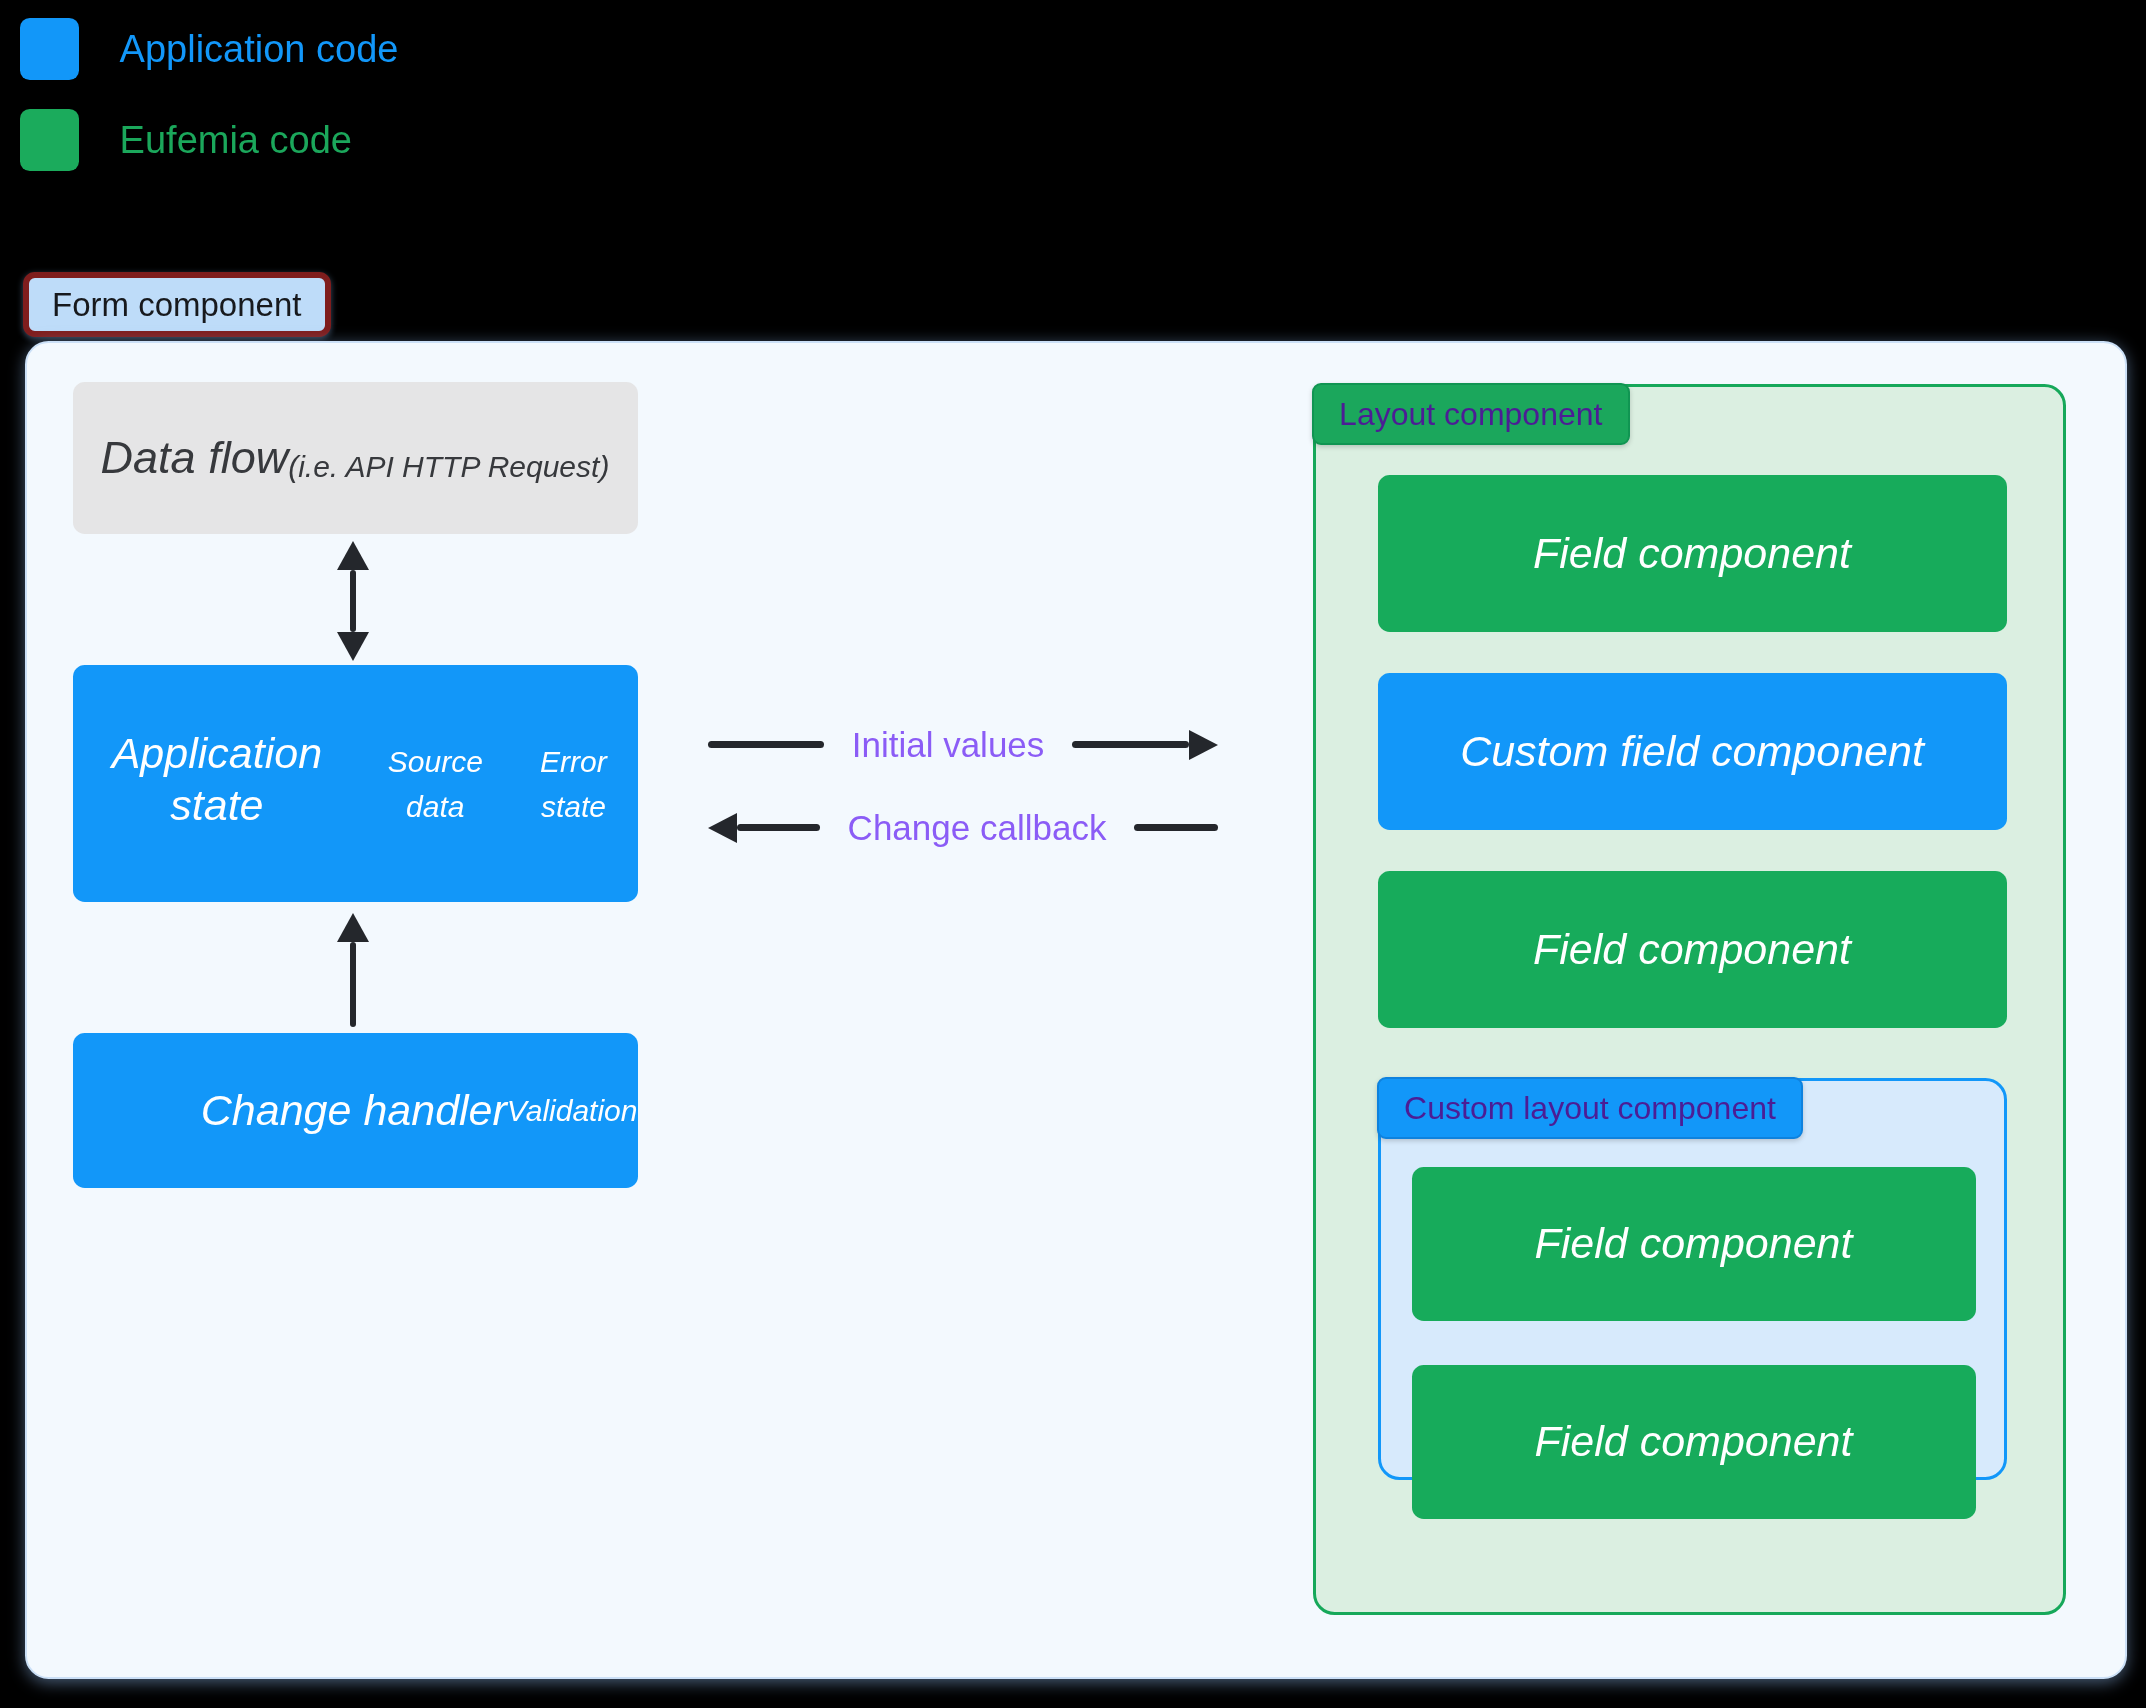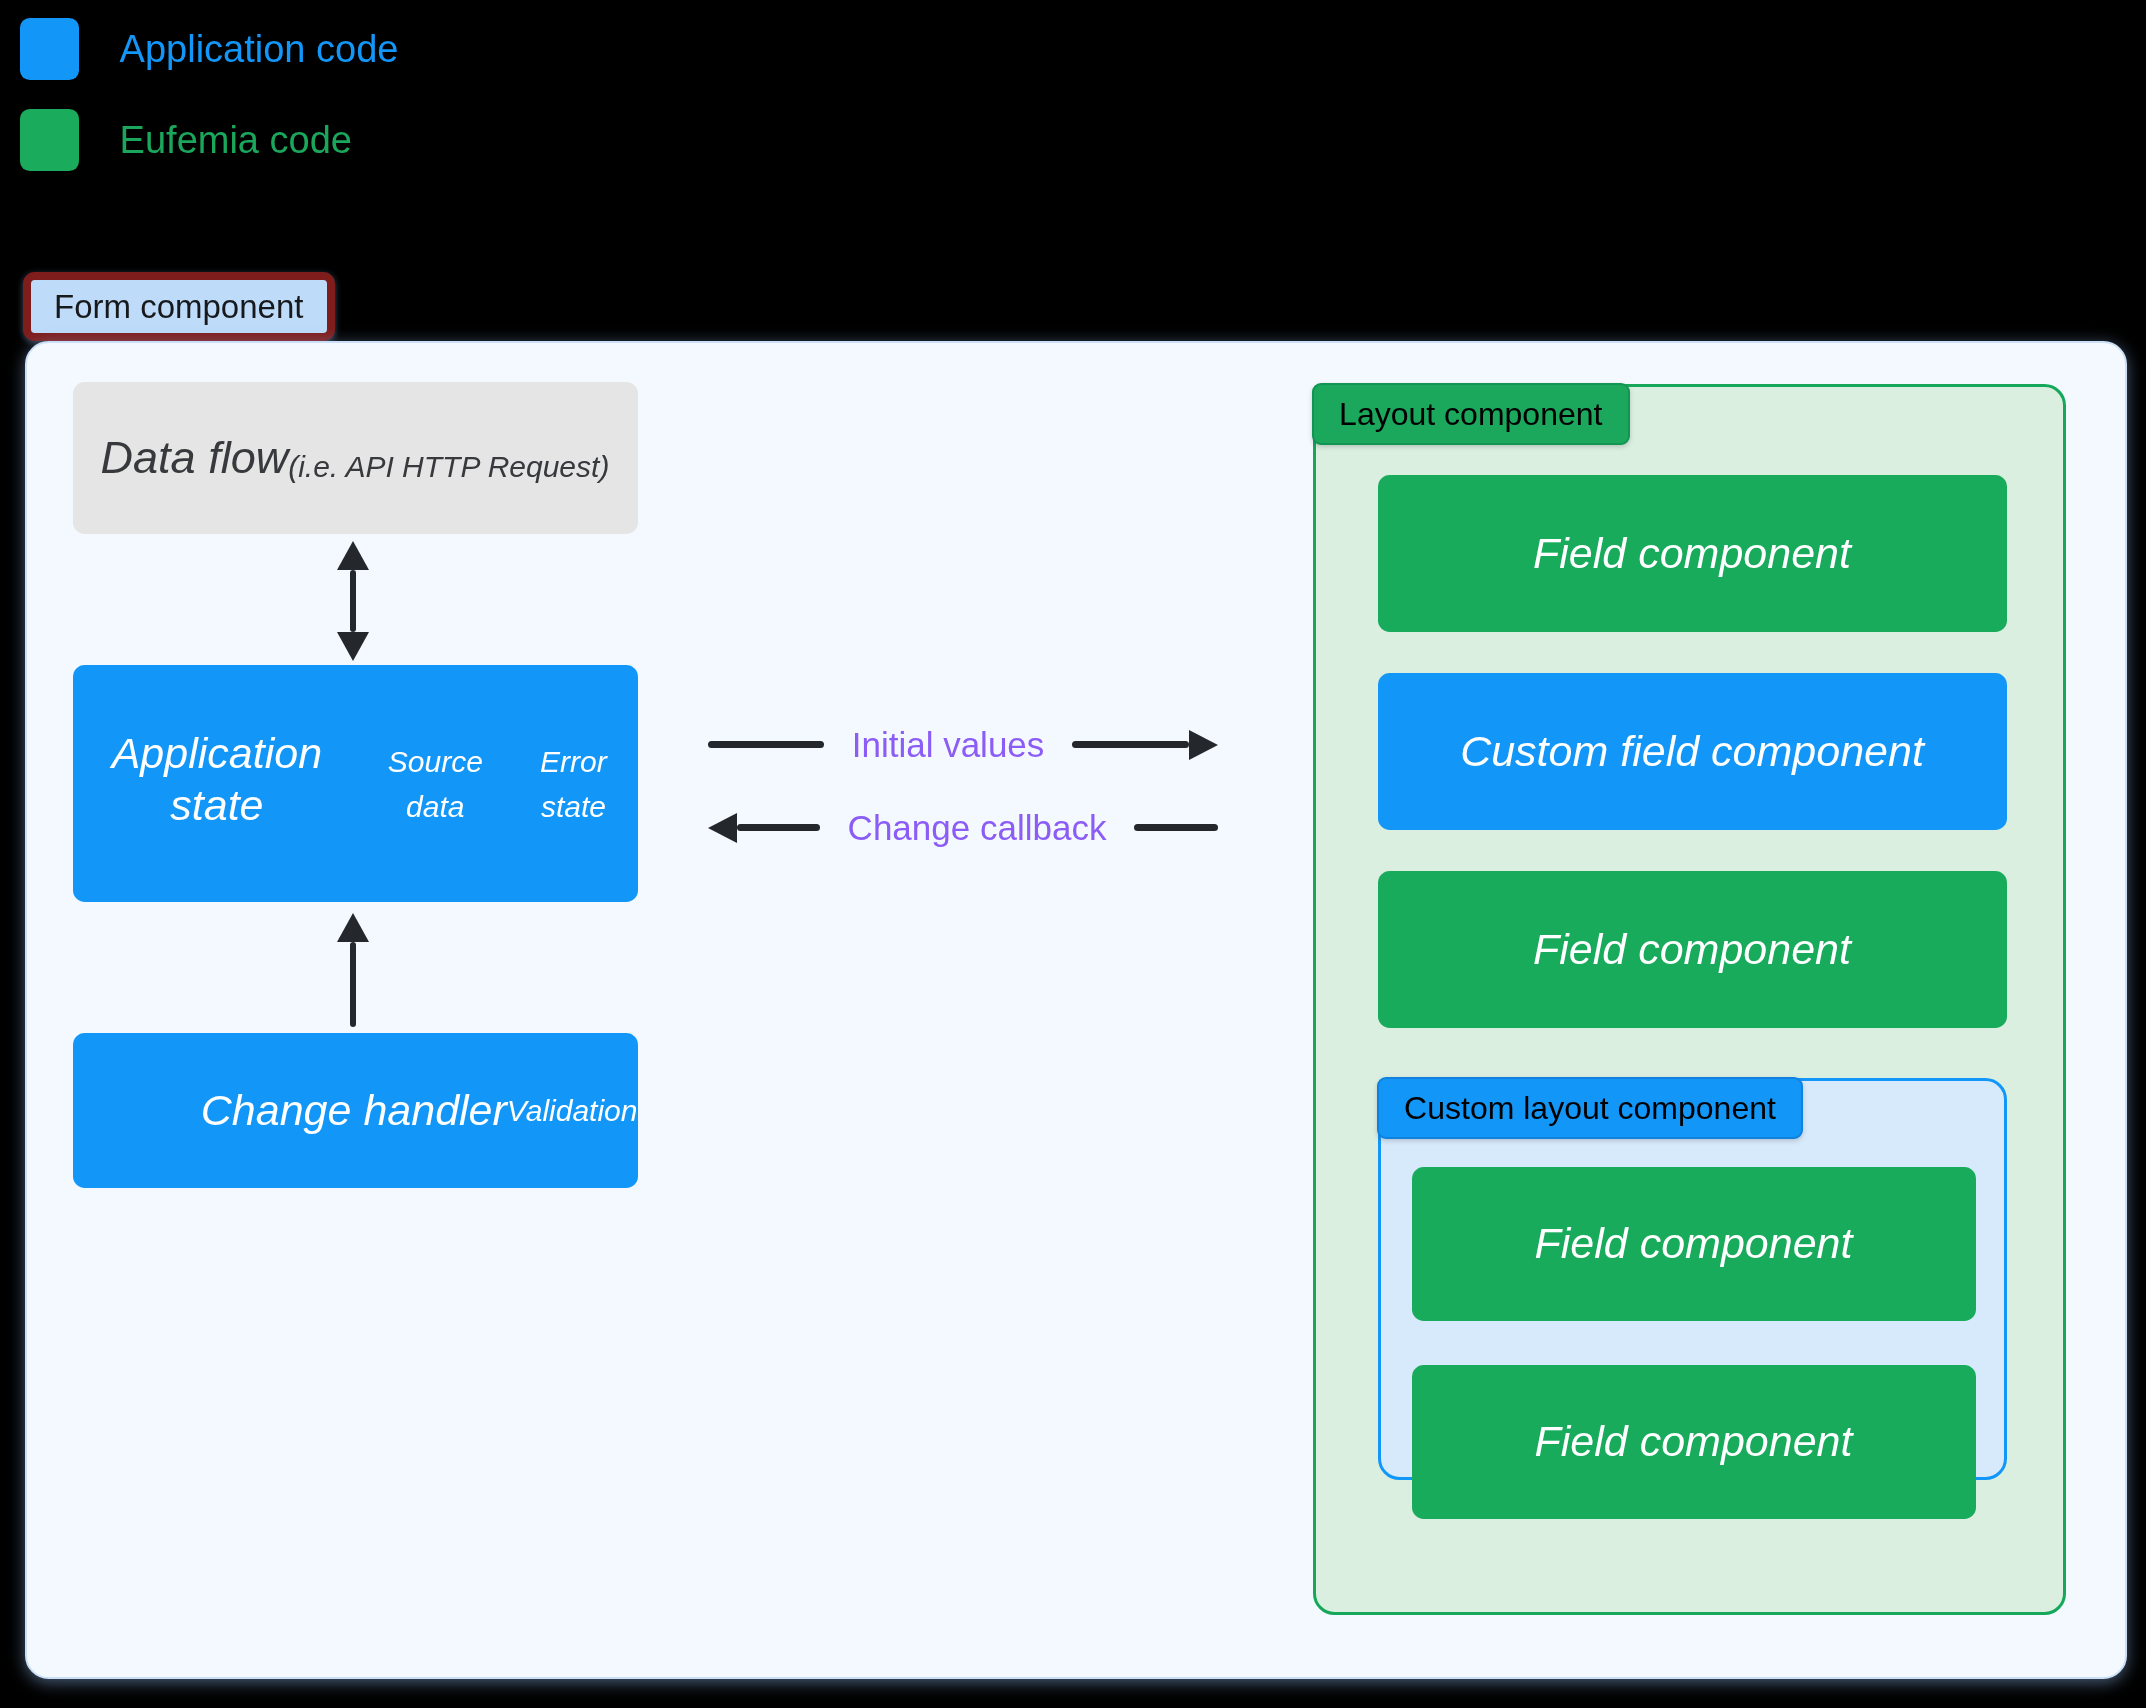--- a/index.html
+++ b/index.html
@@ -15,21 +15,21 @@
   .legend-row + .legend-row{margin-top:29px;}
   .swatch{width:59px;height:62px;border-radius:9.8px;flex:0 0 auto;}
   .swatch.blue{background:#1297F9;}
   .swatch.green{background:#1BAB5C;}
   .legend-label{font-size:38px;font-weight:500;line-height:1;}
   .legend-label.blue{color:#1297F9;}
   .legend-label.green{color:#1BA75B;}
   
   .form-badge{
     position:absolute;left:22.5px;top:272px;
-    background:#BEDCF9;border:8px solid #7f1d1d;border-radius:11.8px;
+    background:#BEDCF9;border:6px solid #7f1d1d;border-radius:11.8px;
     padding:5.9px 23.5px;font-size:33px;color:#17191D;line-height:1.25;
     box-shadow:0 2px 5.9px rgba(130,170,220,.45);
   }
   
   .form-container{
     position:absolute;left:24.5px;top:341px;width:2102px;height:1338px;
     background:#F3F9FE;border:2.9px solid #CBE0F7;border-radius:23.5px;
     box-sizing:border-box;
     box-shadow:0 3.9px 15.7px rgba(140,180,230,.5);
   }
@@ -58,21 +58,21 @@
   .tri-left{width:0;height:0;border-top:15.7px solid transparent;border-bottom:15.7px solid transparent;border-right:29px solid #24272C;flex:0 0 auto;}
   .harrow .arrow-label{font-size:35px;font-weight:500;color:#8b5cf6;margin:0 27.4px;white-space:nowrap;line-height:1;}
   
   .layout-container{
     position:absolute;left:1286px;top:41px;width:753px;height:1231px;
     background:#DBEFE1;border:3.9px solid #16A85A;border-radius:21.6px;box-sizing:border-box;
   }
   .container-badge{
     position:absolute;top:-3.9px;left:-3.9px;
     border-radius:9px;padding:9.8px 25.5px;
-    font-size:32px;color:#000000;line-height:1.2;white-space:nowrap;
+    font-size:32px;color:#4c1d95;line-height:1.2;white-space:nowrap;
     box-shadow:0 2px 4.9px rgba(0,0,0,.18);
   }
   .container-badge.green{background:#1BA75C;border:2.9px solid #109552;}
   .container-badge.blue{background:#1297F9;border:2.9px solid #0E82DE;}
   .custom-layout{
     position:absolute;left:62px;top:691px;width:629px;height:402px;
     background:#D7EAFC;border:3.9px solid #1297F9;border-radius:21.6px;box-sizing:border-box;
   }
 </style>
 </head>

